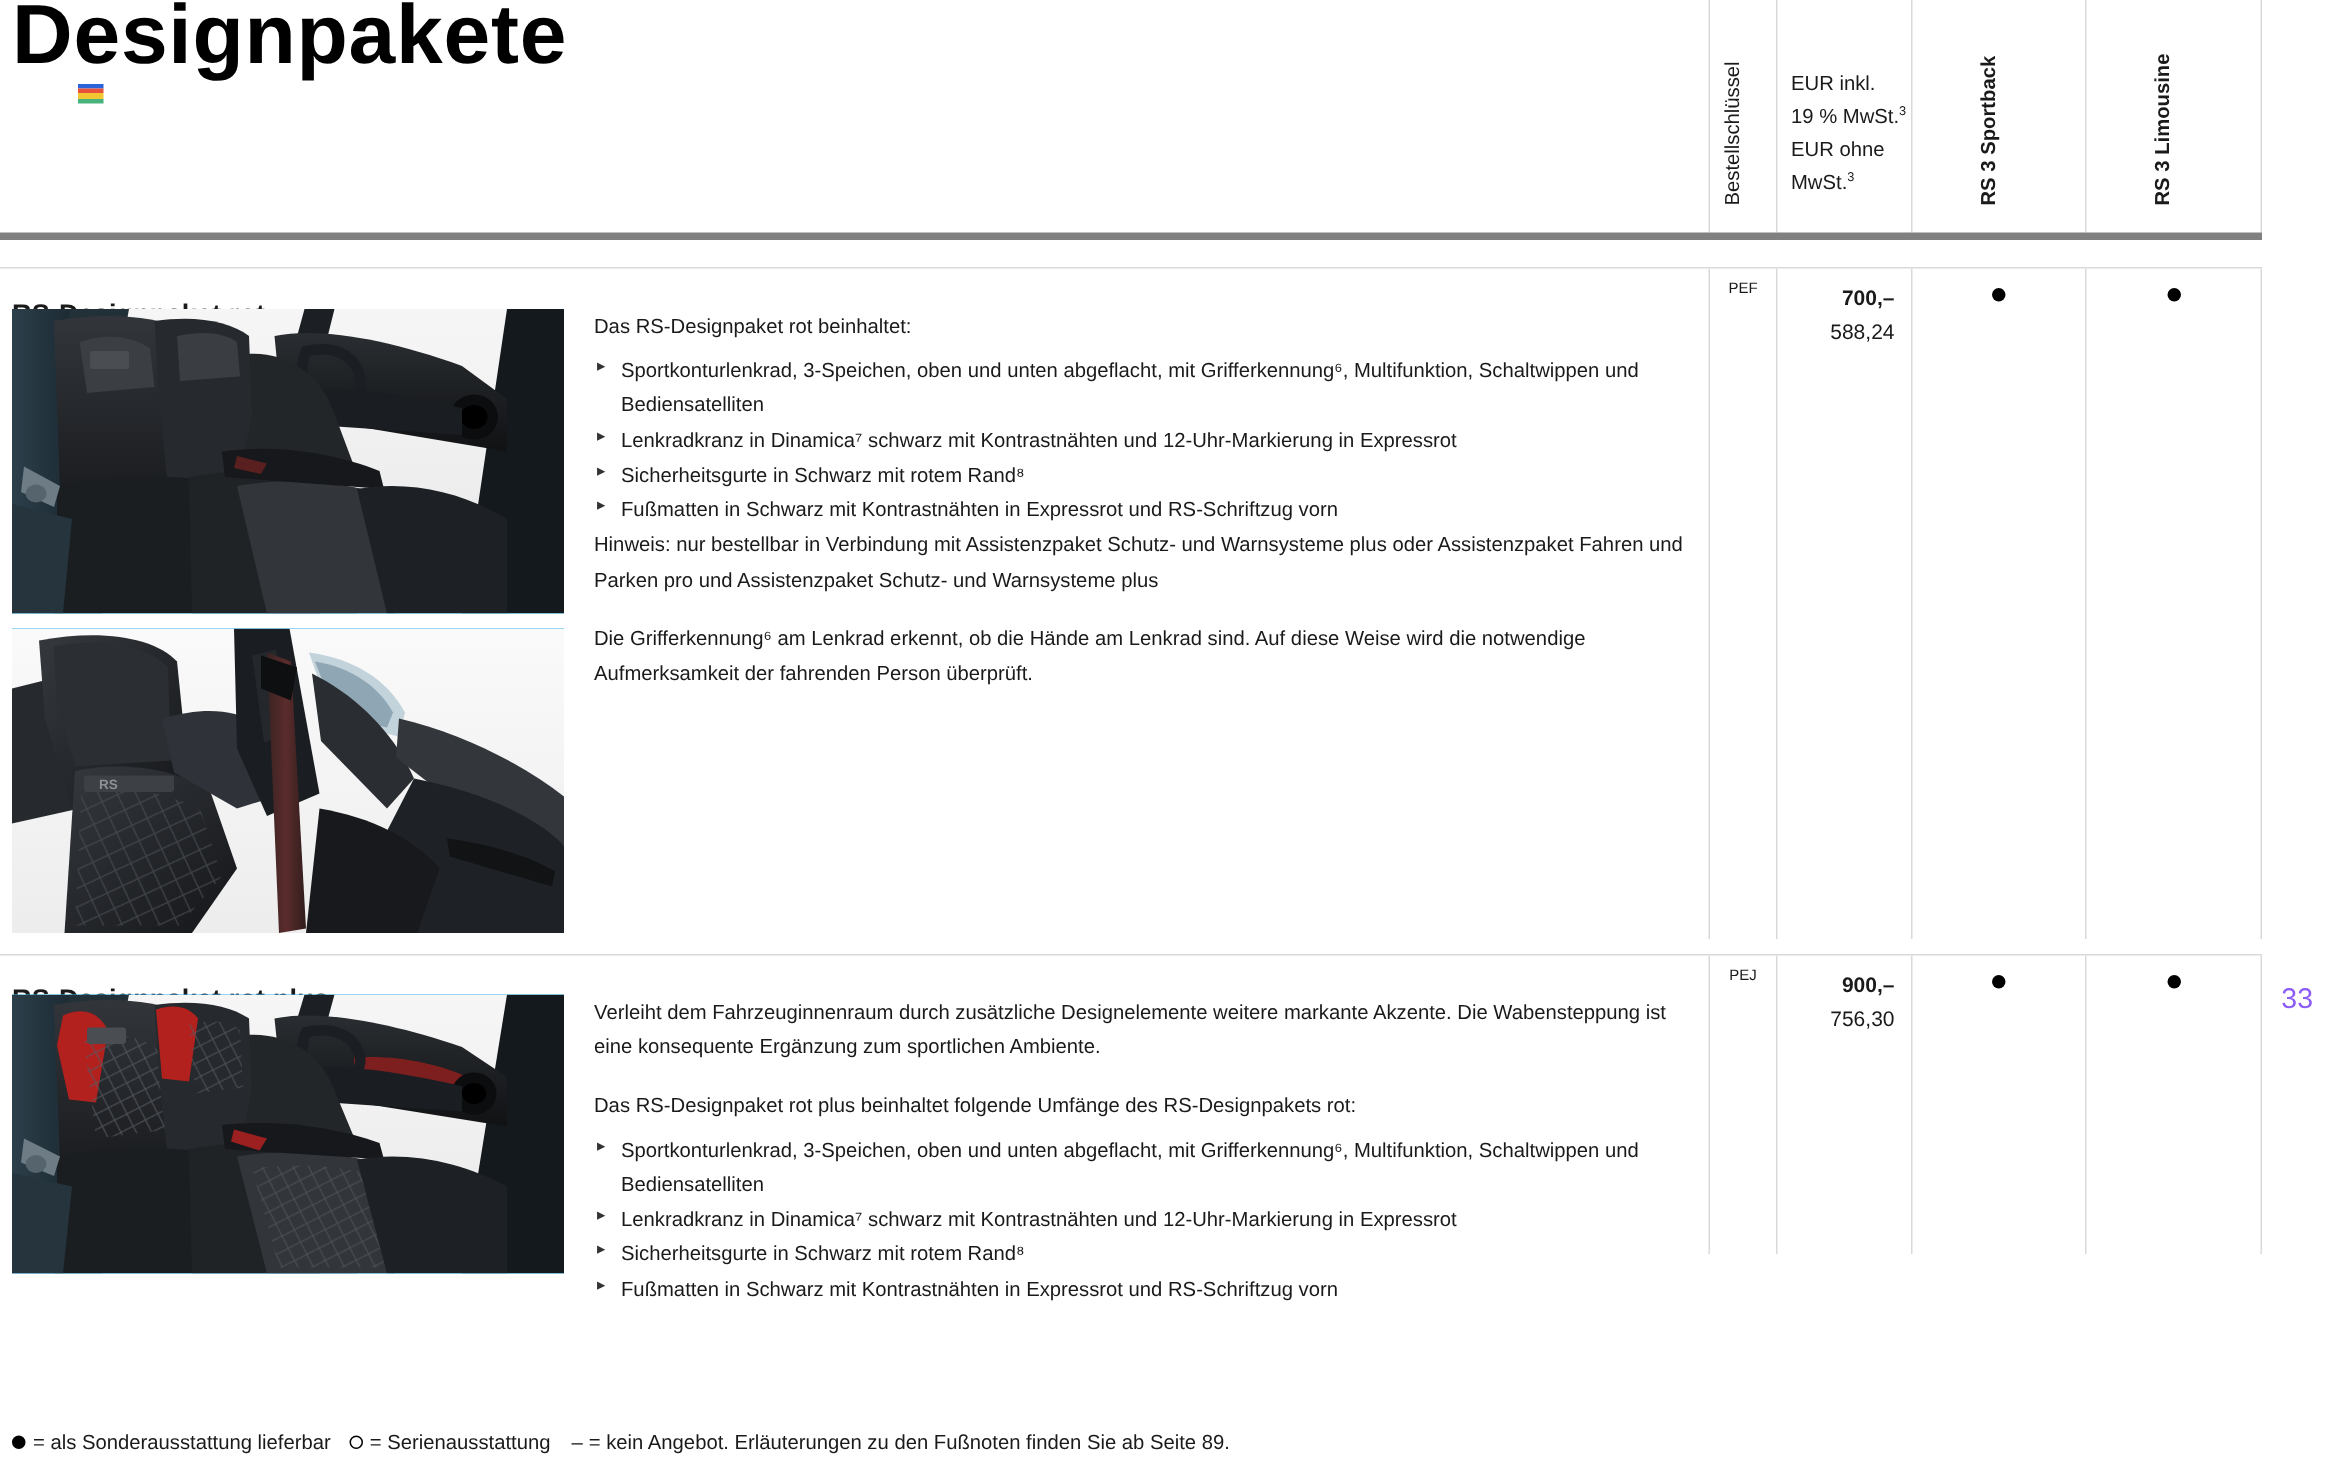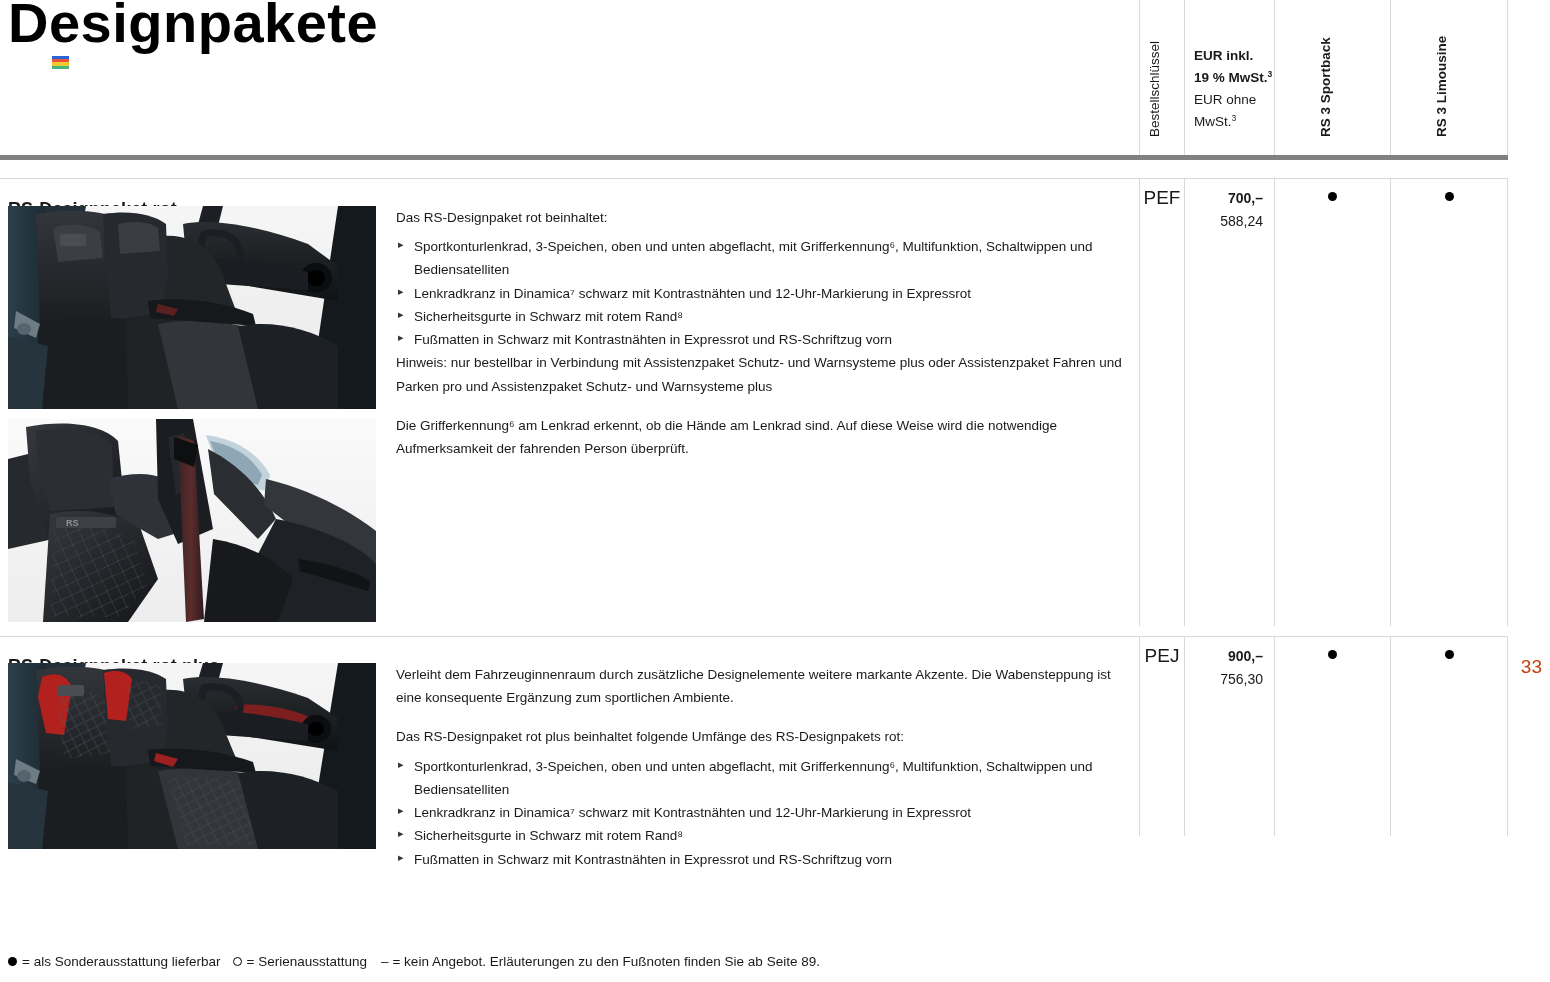--- a/index.html
+++ b/index.html
@@ -81,21 +81,21 @@
   .rot.bold { font-weight: 700; }
 
   .price-hdr {
     position: absolute;
     left: 9px;
     top: 45px;
     font-size: 13.5px;
     line-height: 1.62;
     width: 82px;
   }
-  .price-hdr .b { font-weight: 700; }
+  .price-hdr .b { font-weight: 400; }
   .price-hdr sup { font-size: 8.5px; vertical-align: super; }
 
   .thead-rule {
     position: absolute;
     left: 0;
     top: 155px;
     width: 1508px;
     height: 5px;
     background: #808080;
   }
@@ -117,21 +117,21 @@
   .cell {
     position: absolute;
     top: 0;
     height: 100%;
     border-left: 1px solid #d9d9d9;
     box-sizing: border-box;
   }
   .cell.last { border-right: 1px solid #d9d9d9; }
 
   .cell-text {
-    font-size: 19px;
+    font-size: 10px;
     text-align: center;
     padding-top: 8px;
   }
   .cell-price {
     text-align: right;
     padding-top: 8px;
     padding-right: 11px;
     font-size: 14px;
     line-height: 1.62;
   }
@@ -218,21 +218,21 @@
   .footer .fdash {
     display: inline-block;
     margin: 0 4px 0 14px;
   }
 
   .page-num {
     position: absolute;
     right: 8px;
     top: 656px;
     font-size: 19px;
-    color: #c2410c;
+    color: #8b5cf6;
   }
 
   
   .car-img { position: relative; width: 100%; height: 100%; }
 </style>
 </head>
 <body>
 
 <div class="page-title">Designpakete</div>
 <div class="title-mark">

